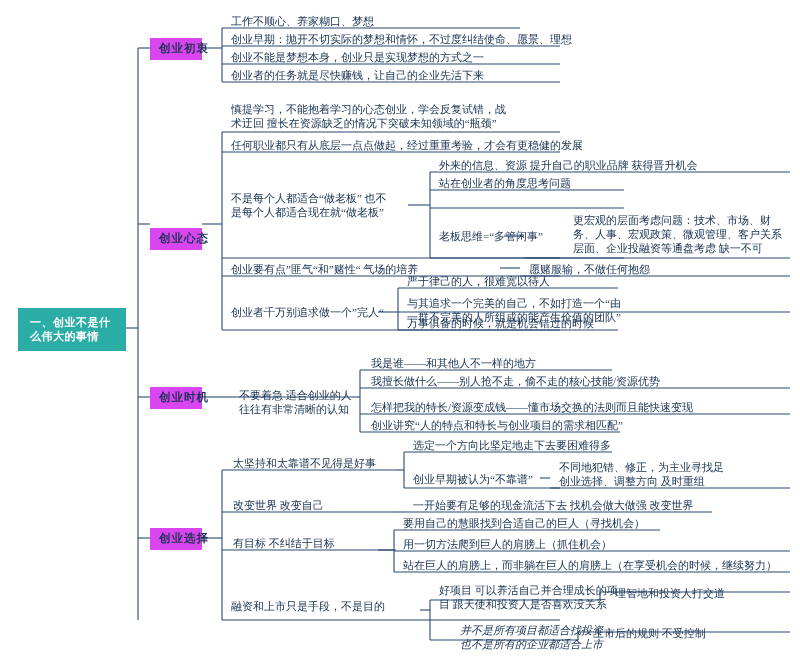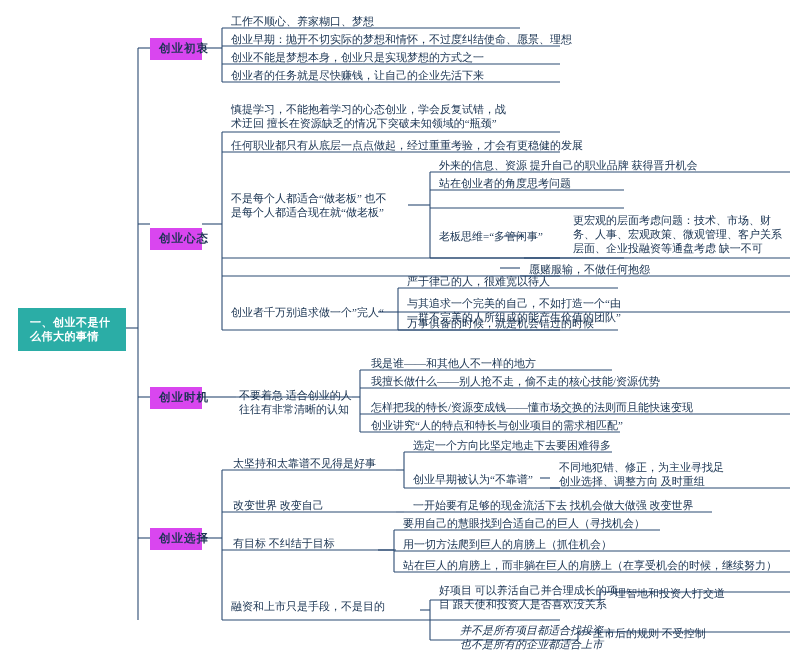--- a/index.html
+++ b/index.html
@@ -176,20 +176,21 @@
   <div class="node leaf" style="left:228px;top:190px;">不是每个人都适合“做老板” 也不
 是每个人都适合现在就“做老板”</div>
 
   <div class="node leaf" style="left:436px;top:157px;">外来的信息、资源 提升自己的职业品牌 获得晋升机会</div>
   <div class="node leaf" style="left:436px;top:175px;">站在创业者的角度思考问题</div>
   <div class="node leaf" style="left:436px;top:228px;">老板思维=“多管闲事”</div>
   <div class="node leaf" style="left:570px;top:212px;">更宏观的层面考虑问题：技术、市场、财
 务、人事、宏观政策、微观管理、客户关系
 层面、企业投融资等通盘考虑 缺一不可</div>
 
+  <div class="node leaf" style="left:228px;top:261px;">创业要有点”匪气“和”赌性“ 气场的培养</div>
   <div class="node leaf" style="left:526px;top:261px;">愿赌服输，不做任何抱怨</div>
 
   <div class="node leaf" style="left:228px;top:304px;">创业者千万别追求做一个”完人“</div>
   <div class="node leaf" style="left:404px;top:273px;">严于律己的人，很难宽以待人</div>
   <div class="node leaf" style="left:404px;top:295px;">与其追求一个完美的自己，不如打造一个“由
 一群不完美的人所组成的能产生价值的团队”</div>
   <div class="node leaf" style="left:404px;top:315px;">万事俱备的时候，就是机会错过的时候</div>
 
   <div class="node leaf" style="left:236px;top:387px;">不要着急 适合创业的人
 往往有非常清晰的认知</div>

